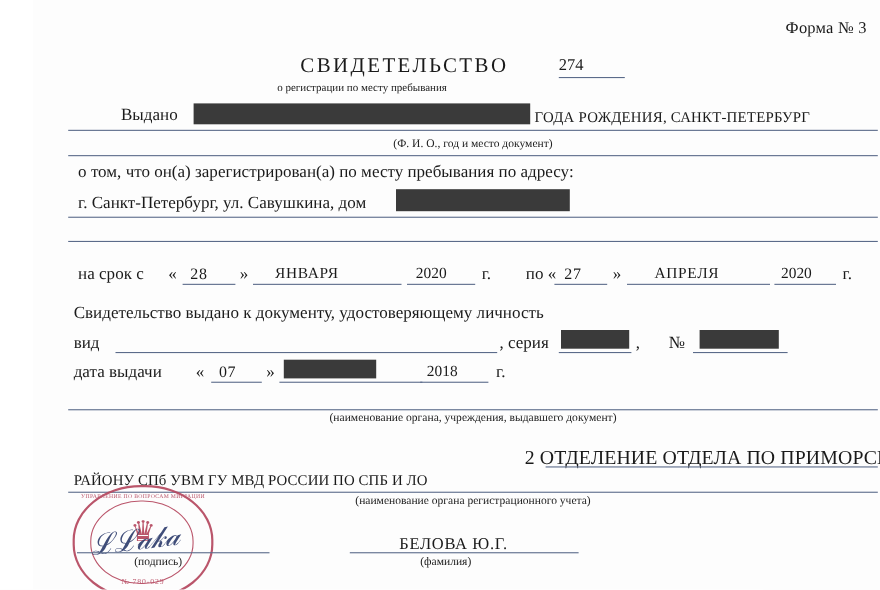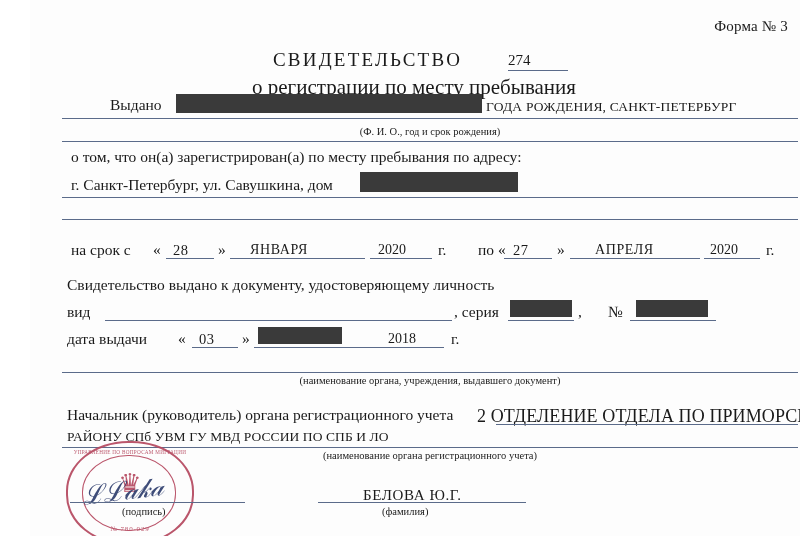--- a/index.html
+++ b/index.html
@@ -59,21 +59,21 @@
     font-weight: normal;
   }
   .title-num {
     top: 52px;
     left: 478px;
     font-size: 15px;
   }
   .title-sub {
     top: 75px;
     left: 222px;
-    font-size: 21px;
+    font-size: 10px;
   }
 
   
   .lbl { font-size: 15.5px; }
 
   
   .stamp {
     position: absolute;
     left: 36px;
     top: 441px;
@@ -160,21 +160,21 @@
   <div class="txt title-main">СВИДЕТЕЛЬСТВО</div>
   <div class="txt title-num">274</div>
   <div class="line" style="left:478px; top:70px; width:60px;"></div>
   <div class="txt title-sub">о регистрации по месту пребывания</div>
 
   <div class="txt lbl" style="left:80px; top:96px;">Выдано</div>
   <div class="redact" style="left:146px; top:94px; width:306px; height:19px;"></div>
   <div class="txt" style="left:456px; top:99px; font-size:13.5px; letter-spacing:.2px;">ГОДА РОЖДЕНИЯ, САНКТ-ПЕТЕРБУРГ</div>
   <div class="line" style="left:32px; top:118px; width:736px;"></div>
   <div class="line" style="left:32px; top:141px; width:736px;"></div>
-  <div class="caption" style="left:250px; top:126px; width:300px;">(Ф. И. О., год и срок рождения)</div>
+  <div class="caption" style="left:250px; top:126px; width:300px;">(Ф. И. О., год и место документ)</div>
 
   <div class="txt lbl" style="left:41px; top:148px;">о том, что он(а) зарегистрирован(а) по месту пребывания по адресу:</div>
   <div class="txt lbl" style="left:41px; top:176px;">г. Санкт-Петербург, ул. Савушкина, дом</div>
   <div class="redact" style="left:330px; top:172px; width:158px; height:20px;"></div>
   <div class="line" style="left:32px; top:197px; width:736px;"></div>
   <div class="line" style="left:32px; top:219px; width:736px;"></div>
 
   <div class="txt lbl" style="left:41px; top:241px;">на срок с</div>
   <div class="txt lbl" style="left:123px; top:241px;">«</div>
   <div class="txt" style="left:143px; top:242px; font-size:14.5px; letter-spacing:.6px;">28</div>
@@ -202,33 +202,32 @@
   <div class="txt lbl" style="left:424px; top:303px;">, серия</div>
   <div class="redact" style="left:480px; top:300px; width:62px; height:17px;"></div>
   <div class="line" style="left:478px; top:320px; width:66px;"></div>
   <div class="txt lbl" style="left:548px; top:303px;">,</div>
   <div class="txt lbl" style="left:578px; top:303px;">№</div>
   <div class="redact" style="left:606px; top:300px; width:72px; height:17px;"></div>
   <div class="line" style="left:600px; top:320px; width:86px;"></div>
 
   <div class="txt lbl" style="left:37px; top:330px;">дата выдачи</div>
   <div class="txt lbl" style="left:148px; top:330px;">«</div>
-  <div class="txt" style="left:169px; top:331px; font-size:14.5px; letter-spacing:.6px;">03</div>
+  <div class="txt" style="left:169px; top:331px; font-size:14.5px; letter-spacing:.6px;">07</div>
   <div class="line" style="left:162px; top:347px; width:46px;"></div>
   <div class="txt lbl" style="left:212px; top:330px;">»</div>
   <div class="redact" style="left:228px; top:327px; width:84px; height:17px;"></div>
   <div class="line" style="left:224px; top:347px; width:130px;"></div>
   <div class="txt" style="left:358px; top:331px; font-size:14px;">2018</div>
   <div class="line" style="left:352px; top:347px; width:62px;"></div>
   <div class="txt lbl" style="left:421px; top:330px;">г.</div>
 
   <div class="line" style="left:32px; top:372px; width:736px;"></div>
   <div class="caption" style="left:200px; top:375px; width:400px;">(наименование органа, учреждения, выдавшего документ)</div>
 
-  <div class="txt lbl" style="left:37px; top:406px;">Начальник (руководитель) органа регистрационного учета</div>
   <div class="txt" style="left:447px; top:406px; font-size:18px; letter-spacing:.1px;">2 ОТДЕЛЕНИЕ ОТДЕЛА  ПО ПРИМОРСКОМУ</div>
   <div class="line" style="left:466px; top:424px; width:302px;"></div>
   <div class="txt" style="left:37px; top:429px; font-size:13.5px; letter-spacing:.1px;">РАЙОНУ СПб УВМ  ГУ  МВД  РОССИИ  ПО СПБ  И  ЛО</div>
   <div class="line" style="left:32px; top:447px; width:736px;"></div>
   <div class="caption" style="left:230px; top:450px; width:340px;">(наименование органа регистрационного учета)</div>
 
   <div class="stamp">
     <div class="stamp-inner"></div>
     <div class="stamp-txt-top">УПРАВЛЕНИЕ ПО ВОПРОСАМ МИГРАЦИИ</div>
     <div class="stamp-emblem">♛</div>

